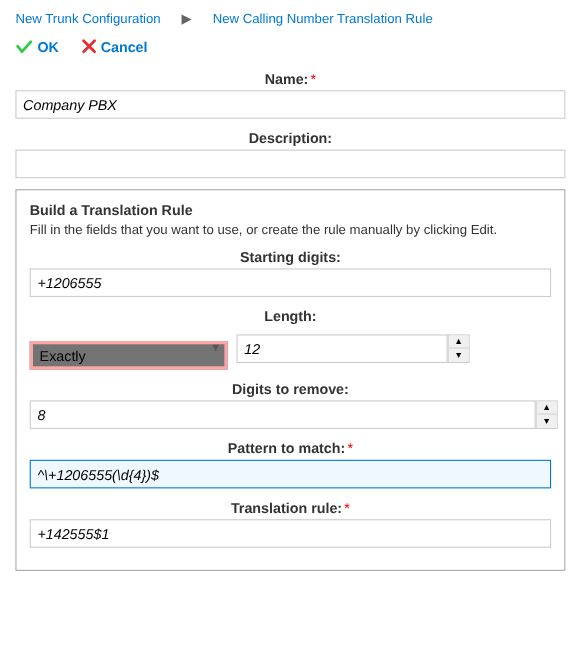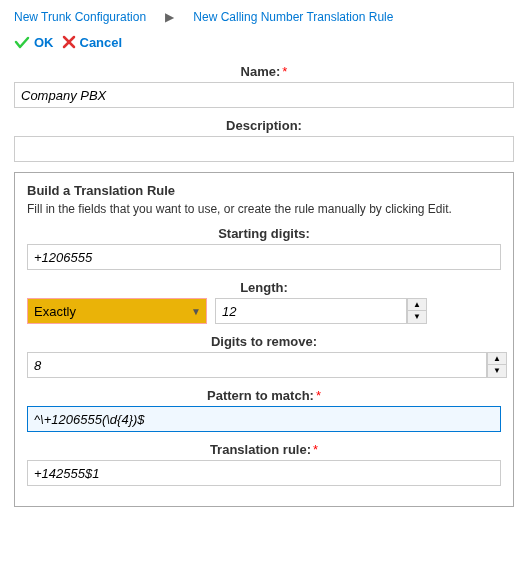--- a/index.html
+++ b/index.html
@@ -39,21 +39,21 @@
       color: #666;
     }
 
     .breadcrumb-current {
       color: #0078d4;
     }
 
     .toolbar {
       display: flex;
       align-items: center;
-      gap: 8px;
+      gap: 20px;
       margin-bottom: 14px;
     }
 
     .toolbar-btn {
       display: flex;
       align-items: center;
       gap: 4px;
       cursor: pointer;
       font-size: 13px;
       background: none;
@@ -142,28 +142,29 @@
 
     .select-wrapper {
       position: relative;
       display: inline-block;
       width: 180px;
     }
 
     .select-wrapper select {
       width: 100%;
       height: 26px;
-      border: 1px solid #fca5a5;
+      border: 3px solid #fca5a5;
       padding: 2px 6px;
       font-size: 13px;
       appearance: none;
       -webkit-appearance: none;
-      background: #eab308;
+      background: #737373;
       cursor: pointer;
       outline: none;
+      margin-top: 12px;
     }
 
     .select-arrow {
       position: absolute;
       right: 6px;
       top: 50%;
       transform: translateY(-50%);
       pointer-events: none;
       font-size: 10px;
       color: #555;

